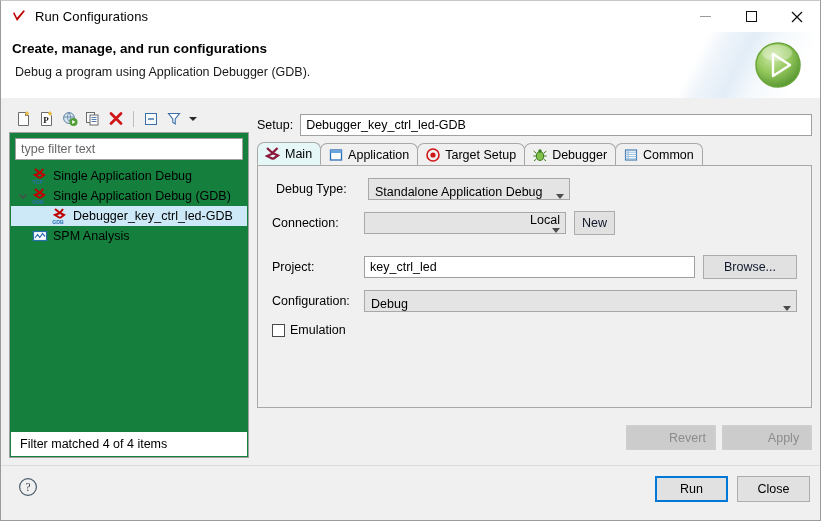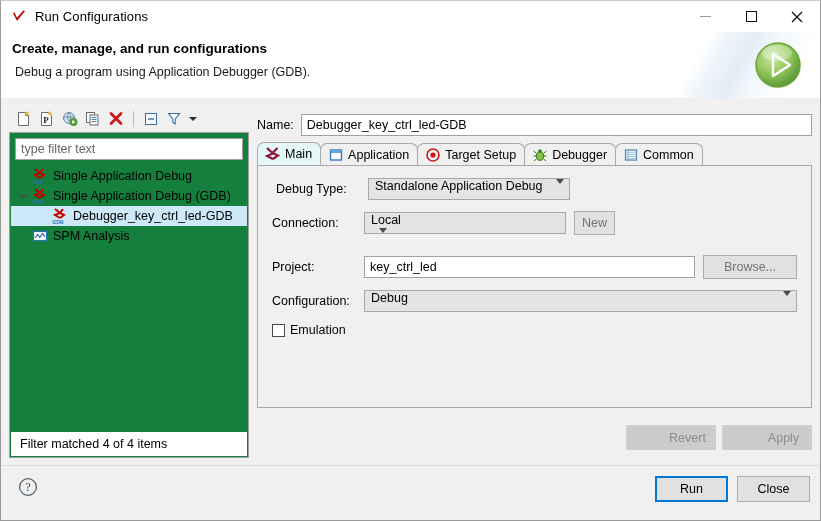--- a/index.html
+++ b/index.html
@@ -170,35 +170,35 @@
   .tab-body {
     position: absolute; left: 0; top: 23px; right: 0; bottom: 50px;
     background: #f0f0f0; border: 1px solid #a8a8a8; border-top: none;
   }
 
   .form-row { position: absolute; display: flex; align-items: center; }
   .form-label { font-size: 12.5px; }
 
   .combo {
     height: 22px; border: 1px solid #a8a8a8; background: #e4e4e4;
-    display: flex; align-items: flex-start; justify-content: space-between;
+    display: flex; align-items: flex-end; justify-content: space-between;
     padding: 0 5px 0 6px; font-size: 12.5px;
   }
   .chev {
     width: 0; height: 0; border-left: 4px solid transparent; border-right: 4px solid transparent;
     border-top: 5px solid #2b2b2b; margin-left: 8px; flex: none; opacity: .82;
   }
   .text-input {
     height: 22px; border: 1px solid #a0a0a0; background: #ffffff;
     font-family: "Liberation Sans", sans-serif; font-size: 12.5px; color: #000;
     padding: 0 5px; outline: none;
   }
   .btn {
     height: 24px; border: 1px solid #acacac; background: #e1e1e1;
-    font-family: "Liberation Sans", sans-serif; font-size: 12.5px; color: #737373;
+    font-family: "Liberation Sans", sans-serif; font-size: 12.5px; color: #0f172a;
     padding: 0 10px; cursor: default;
   }
   .checkbox-row { display: flex; align-items: center; gap: 5px; }
   .cb {
     width: 13px; height: 13px; border: 1px solid #4a4a4a; background: #ffffff; flex: none;
   }
 
   .action-row {
     position: absolute; right: 0; bottom: 8px;
     display: flex; gap: 6px;
@@ -389,21 +389,21 @@
 
         </div>
 
         <div class="status-bar">Filter matched 4 of 4 items</div>
       </div>
     </div>
 
     <div class="right-panel">
 
       <div class="name-row">
-        <span class="name-label">Name:</span>
+        <span class="name-label">Setup:</span>
         <input class="name-input" type="text" value="Debugger_key_ctrl_led-GDB" style="">
       </div>
 
       <div class="tabfolder">
 
         <div class="tabstrip">
 
           <div class="tab active">
             <span class="tab-icon">
               <svg width="16" height="16" viewBox="0 0 16 16">

